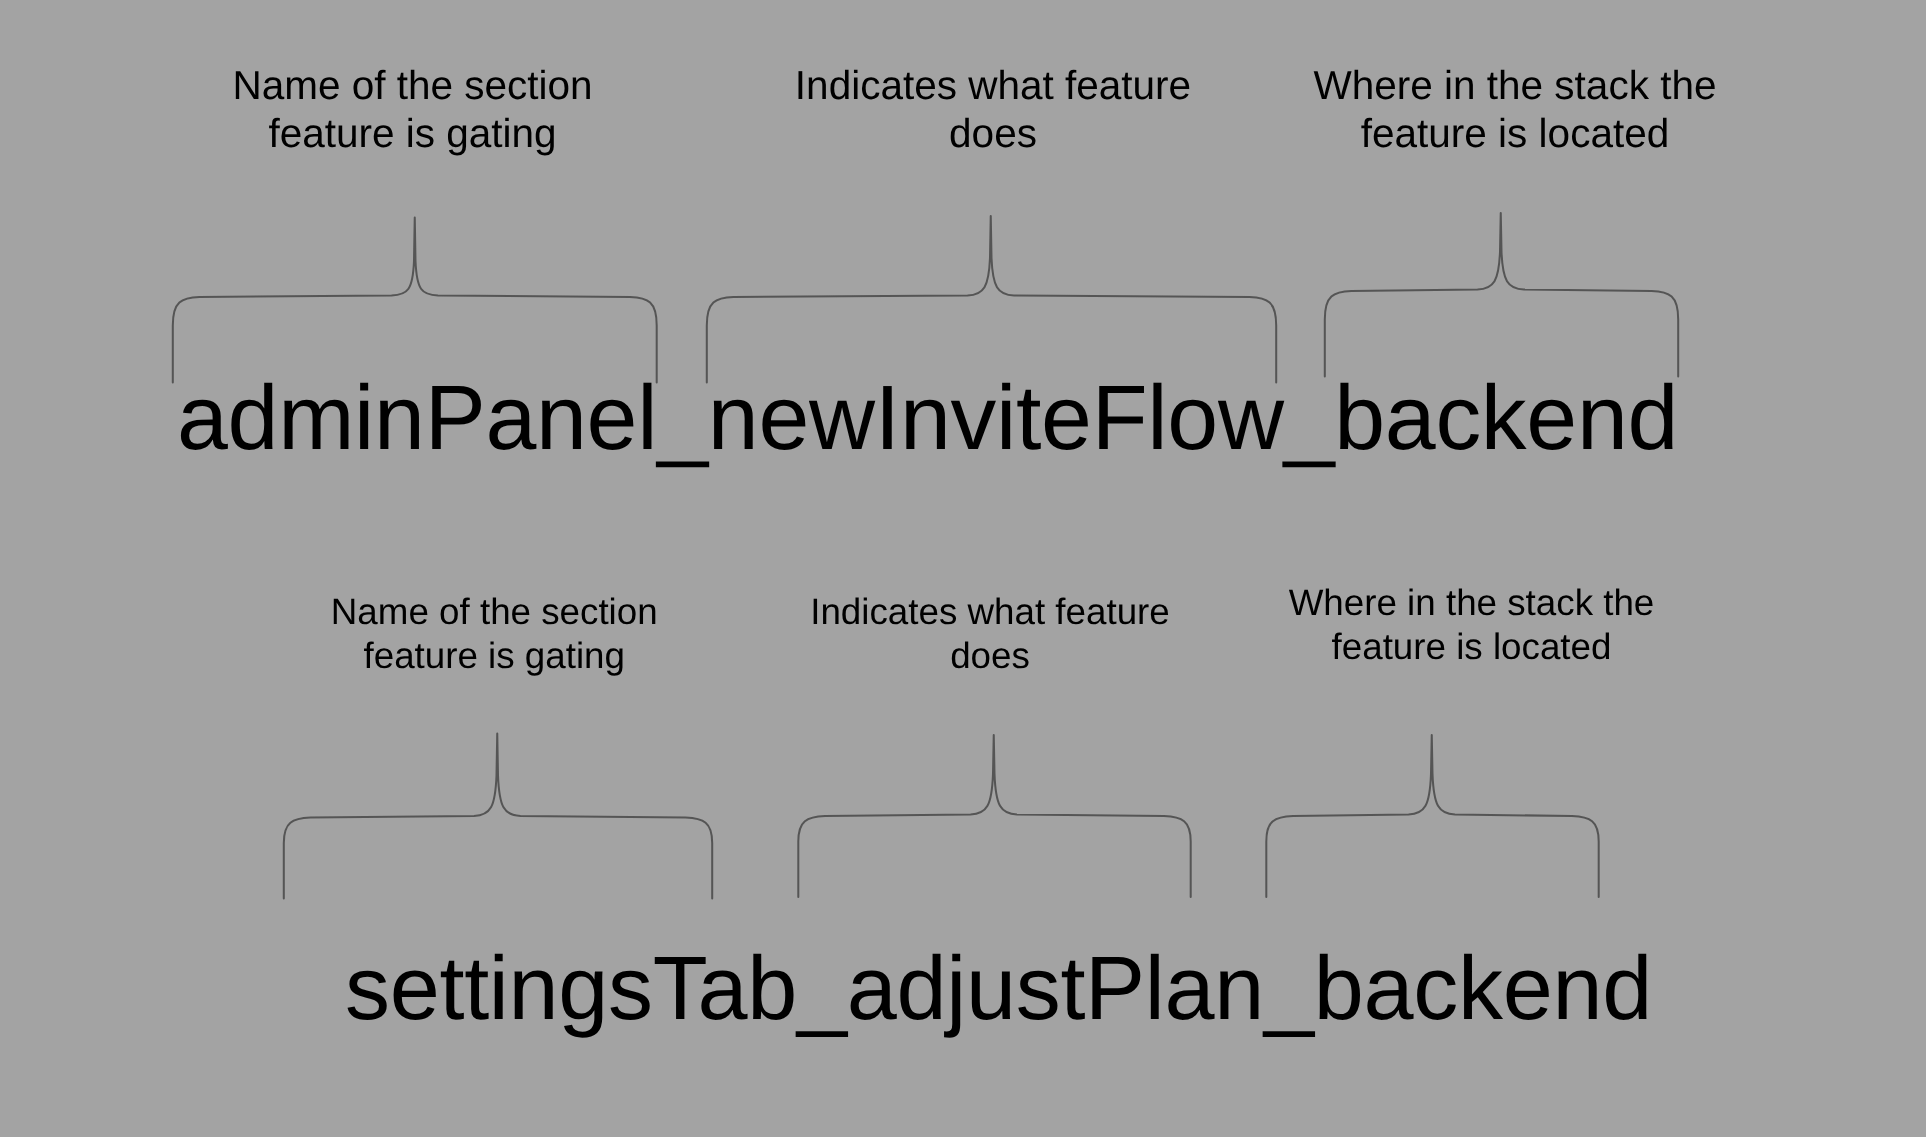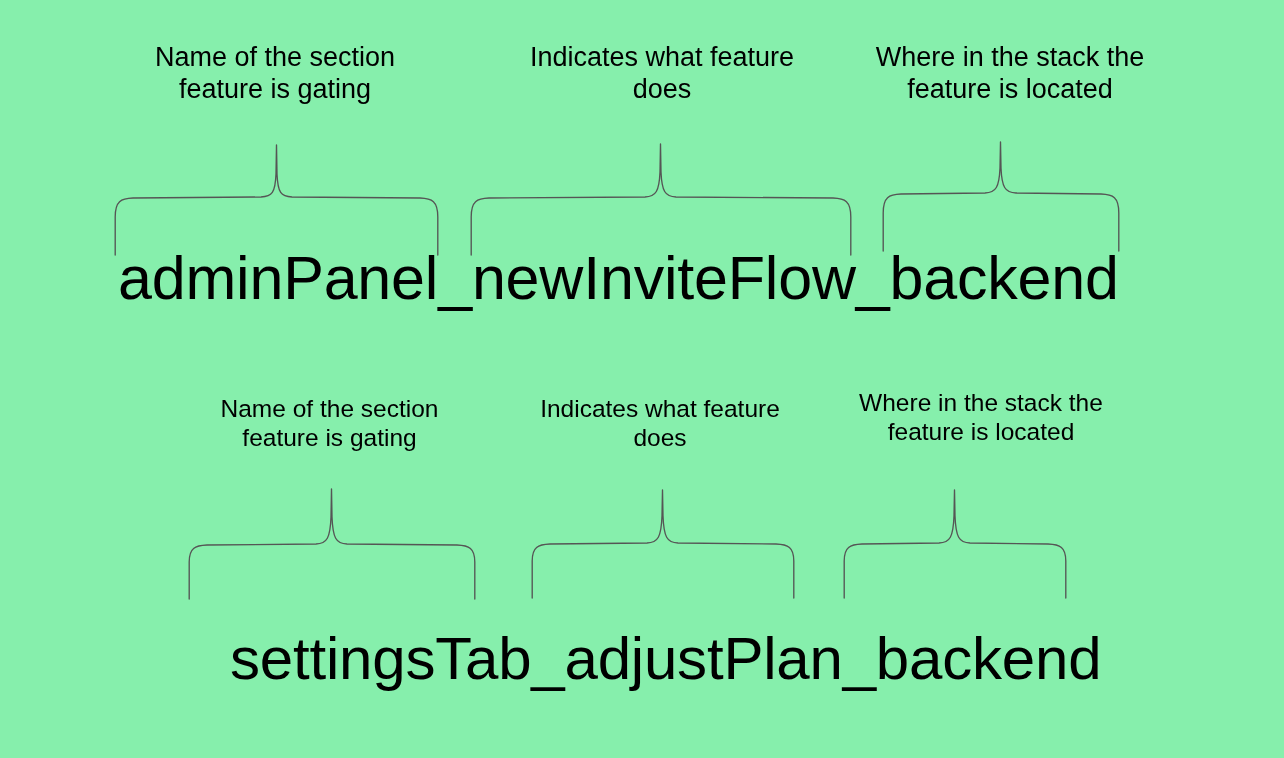--- a/index.html
+++ b/index.html
@@ -10,21 +10,21 @@
   }
   body {
     font-family: "Liberation Sans", sans-serif;
     color: #000000;
     -webkit-font-smoothing: antialiased;
   }
   #stage {
     position: relative;
     width: 1284px;
     height: 758px;
-    background: #86efac;
+    background: #a3a3a3;
     overflow: hidden;
   }
 
   
   .caption {
     position: absolute;
     text-align: center;
     line-height: 1.18;
     color: #000000;
     white-space: pre-line;

